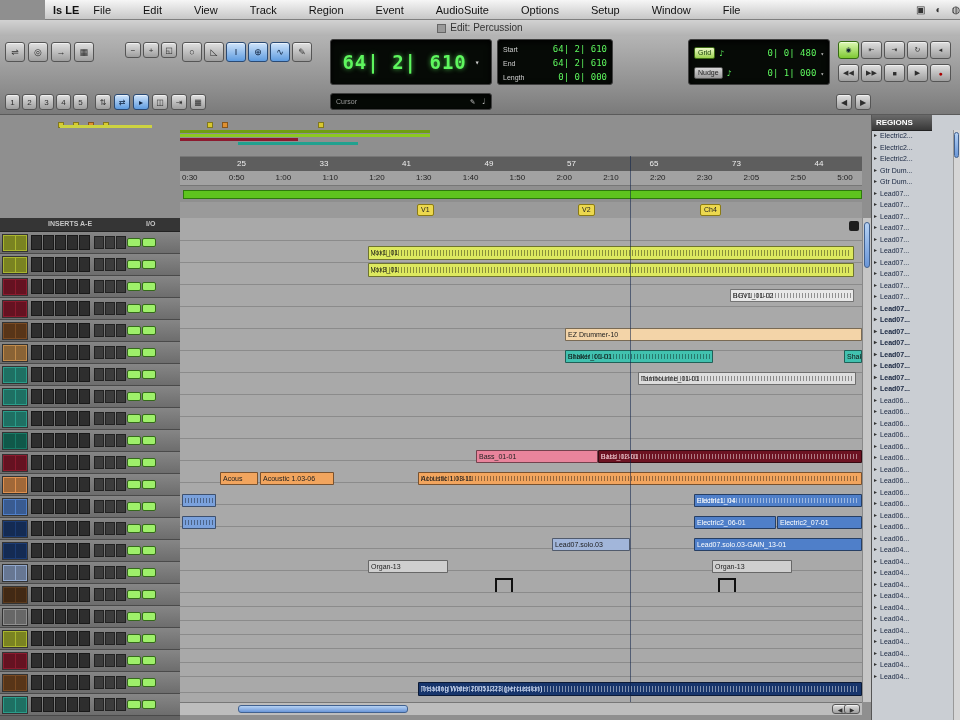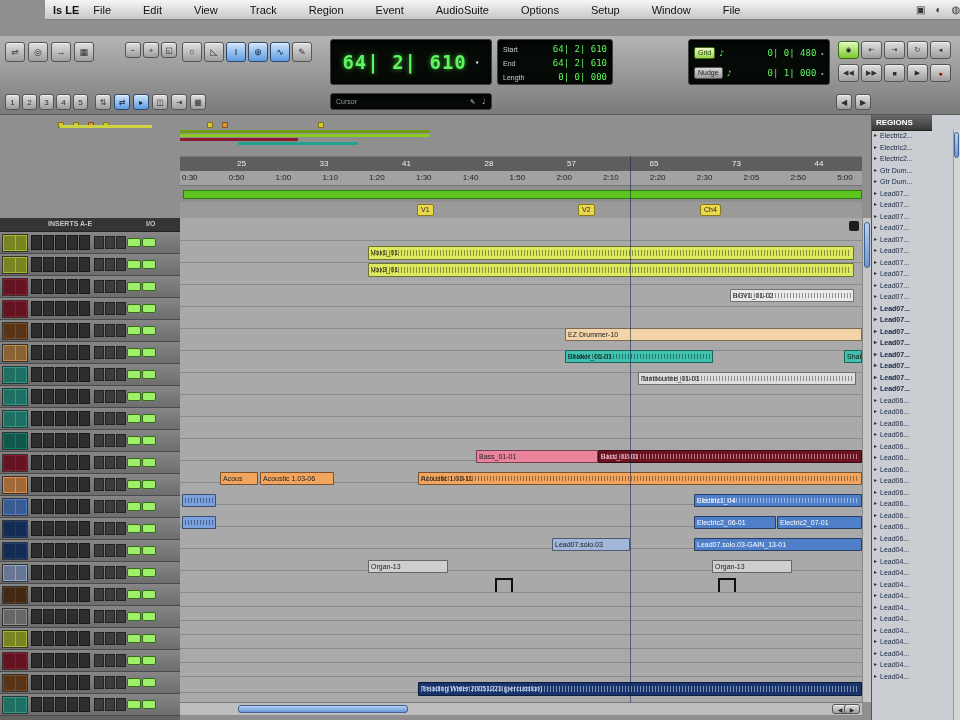--- a/index.html
+++ b/index.html
@@ -152,20 +152,23 @@
     <span id="menu-status">
       <span id="status-icons" style="display:flex;gap:10px;">
           <span class="status-glyph">▣</span>
           <span class="status-glyph">◐</span>
           <span class="status-glyph">◍</span>
         </span>
       <span>(51%)</span>
     </span>
   </div>
 
+  <div id="titlebar">
+    <span class="title-icon"></span><span>Edit: Percussion</span>
+  </div>
 
   <div id="toolbar">
     <div id="mode-buttons">
         <div class="btn">⇌</div>
         <div class="btn">◎</div>
         <div class="btn">→</div>
         <div class="btn">▦</div>
       </div>
     <div id="zoom-cluster">
         <div class="btn btn-sm">−</div>
@@ -273,21 +276,21 @@
       <div class="ov-bar" style="left: 180px; top: 14px; width: 250px; height: 3px; background: rgb(111, 158, 18);"></div>
       <div class="ov-bar" style="left: 180px; top: 18px; width: 250px; height: 3px; background: rgb(140, 200, 34);"></div>
       <div class="ov-bar" style="left: 180px; top: 22px; width: 118px; height: 3px; background: rgb(140, 26, 46);"></div>
       <div class="ov-bar" style="left: 238px; top: 26px; width: 120px; height: 3px; background: rgb(33, 161, 143);"></div>
     </div>
 
   <div id="ruler-bars">
       <div class="bar-num" style="left: 57px; text-align: center;">25</div>
       <div class="bar-num" style="left: 139.5px;">33</div>
       <div class="bar-num" style="left: 222px;">41</div>
-      <div class="bar-num" style="left: 304.5px;">28</div>
+      <div class="bar-num" style="left: 304.5px;">49</div>
       <div class="bar-num" style="left: 387px;">57</div>
       <div class="bar-num" style="left: 469.5px;">65</div>
       <div class="bar-num" style="left: 552px;">73</div>
       <div class="bar-num" style="left: 634.5px;">44</div>
     </div>
   <div id="ruler-minsec">
       <div class="ms-num" style="left: 2px;">0:30</div>
       <div class="ms-num" style="left: 48.8px;">0:50</div>
       <div class="ms-num" style="left: 95.6px;">1:00</div>
       <div class="ms-num" style="left: 142.4px;">1:10</div>

